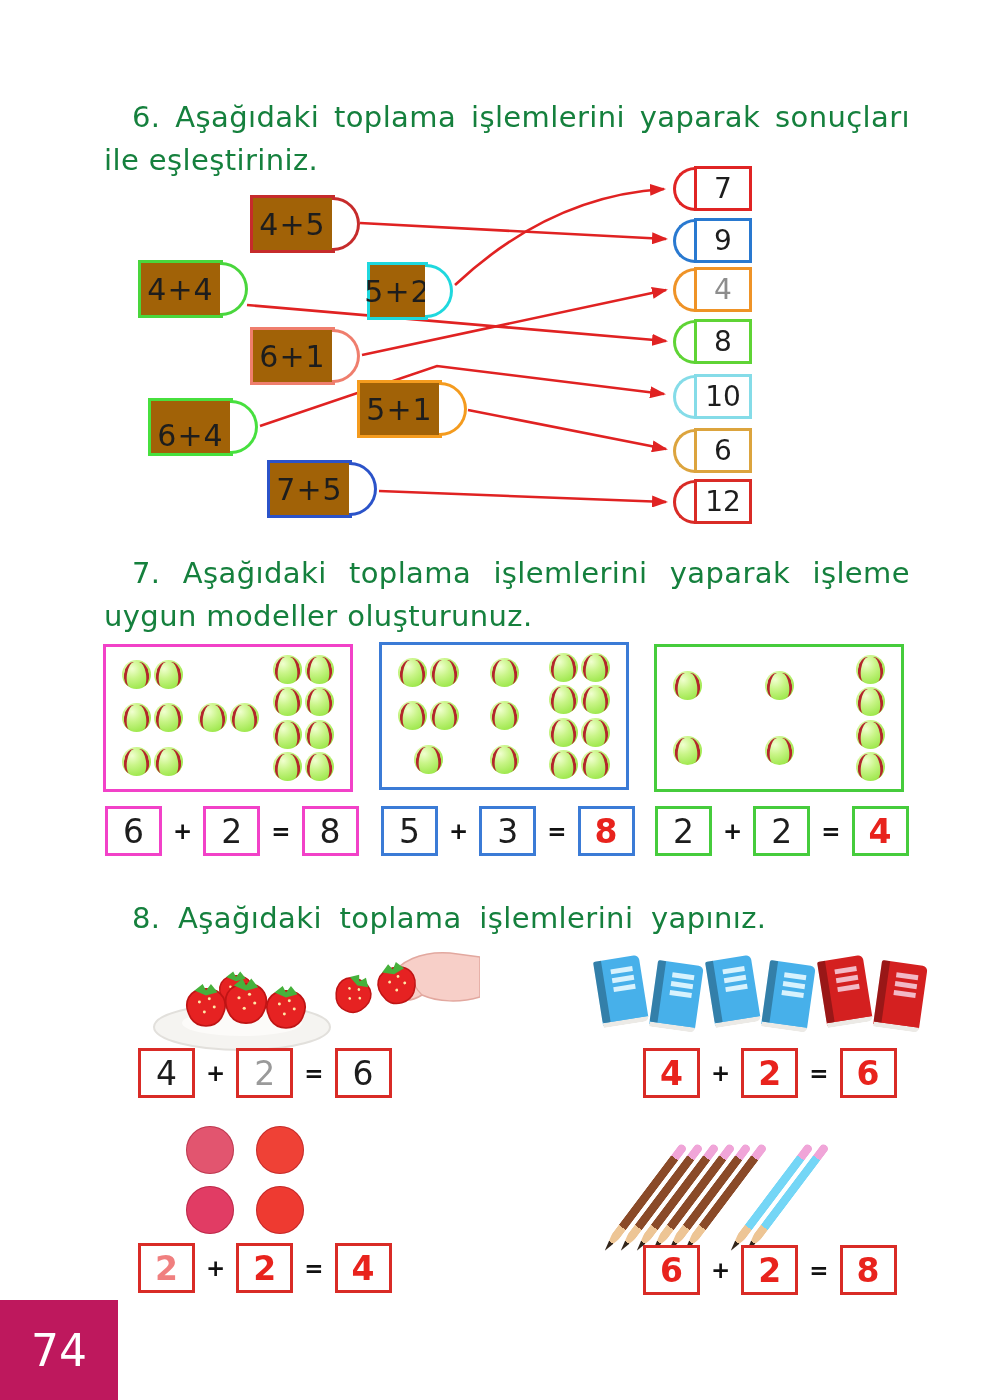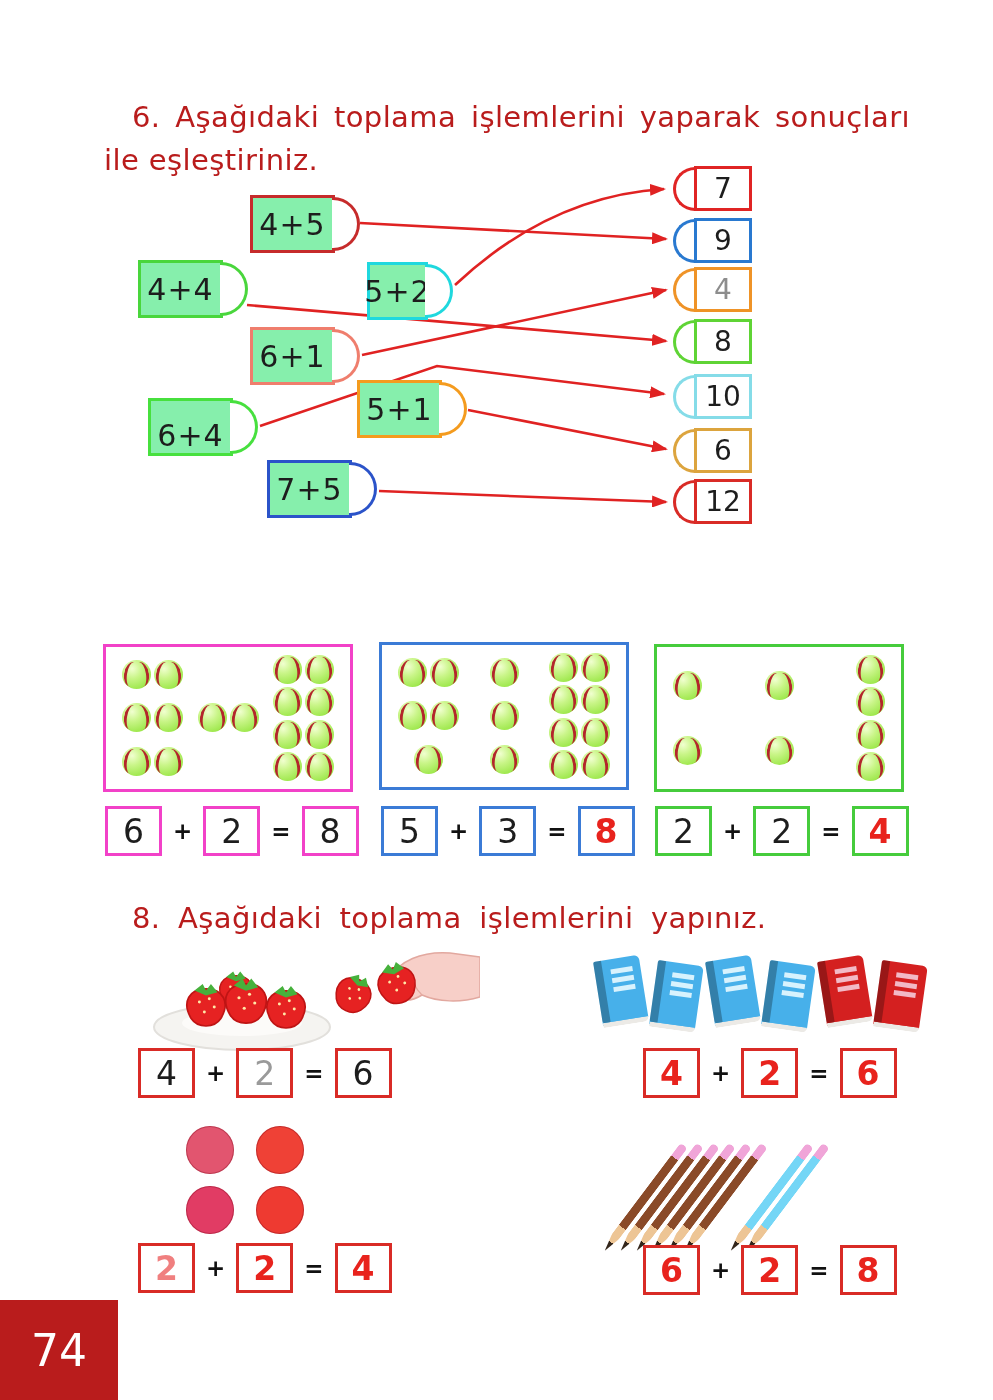--- a/index.html
+++ b/index.html
@@ -1,26 +1,26 @@
 <!DOCTYPE html>
 <html><head>
 <meta charset="utf-8">
 <style>
   html,body{margin:0;padding:0;background:#e8e8e8;}
   .page{position:relative;width:993px;height:1400px;background:#ffffff;overflow:hidden;
         font-family:"DejaVu Sans","Liberation Sans",sans-serif;color:#1d1d1d;}
   
-  .ex-title{position:absolute;font-size:29px;font-weight:500;letter-spacing:.4px;color:#b91c1c;}
+  .ex-title{position:absolute;font-size:29px;font-weight:500;letter-spacing:.4px;color:#15803d;}
   .t-justify{text-align:justify;text-align-last:justify;}
   .t-indent{text-indent:28px;}
   .t-line2{margin-top:9px;}
   
   .match-svg{position:absolute;left:0;top:0;z-index:1;pointer-events:none;}
   .prob-card{position:absolute;width:85px;height:58px;z-index:2;}
-  .pc-rect{position:absolute;inset:0;background:#86efac;border:3px solid #000;
+  .pc-rect{position:absolute;inset:0;background:#a16207;border:3px solid #000;
            display:flex;align-items:center;justify-content:center;}
   .pc-bulge{position:absolute;right:-25px;top:50%;transform:translateY(-50%);
             width:25px;height:48px;border:3px solid #000;border-left:none;
             border-radius:0 48px 48px 0;background:#fff;}
   .pc-label{font-size:30px;font-weight:500;letter-spacing:1px;color:#1d1d1d;}
   .ans-card{position:absolute;width:79px;height:45px;z-index:2;}
   .ac-rect{position:absolute;left:21px;right:0;top:0;bottom:0;background:#fff;border:3px solid #000;
            display:flex;align-items:center;justify-content:center;}
   .ac-bulge{position:absolute;left:0;top:50%;transform:translateY(-50%);
             width:22px;height:38px;border:3px solid #000;border-right:none;
@@ -176,20 +176,24 @@
         <span class="ac-label" style="color: rgb(29, 29, 29);">6</span>
       </div>
   </div>
   <div class="ans-card" style="left:673px;top:479px">
     <div class="ac-bulge" style="border-color: rgb(217, 43, 38);"></div>
     <div class="ac-rect" style="border-color: rgb(217, 43, 38);">
         <span class="ac-label" style="color: rgb(29, 29, 29);">12</span>
       </div>
   </div>
 
+  <div class="ex-title" style="left:104px;top:556px;width:806px;">
+    <div class="t-justify t-indent">7. Aşağıdaki toplama işlemlerini yaparak işleme</div>
+    <div class="t-line2">uygun modeller oluşturunuz.</div>
+  </div>
 
   <div class="model" style="left:103px;top:644px">
     <div class="model-box" style="border-color: rgb(242, 65, 200);">
         <div class="ball-group">
           <div class="ball-row">
             <span class="ball"></span>
             <span class="ball"></span>
           </div>
           <div class="ball-row">
             <span class="ball"></span>
@@ -450,17 +454,17 @@
     <span class="eq-op">+</span>
     <div class="eq-box" style="border-color: rgb(217, 43, 38);">
         <span class="bold" style="color: rgb(232, 35, 29);">2</span>
       </div>
     <span class="eq-op">=</span>
     <div class="eq-box" style="border-color: rgb(217, 43, 38);">
         <span class="bold" style="color: rgb(232, 35, 29);">8</span>
       </div>
   </div>
 
-  <div class="page-tab" style="background: #b91c1c;">
+  <div class="page-tab" style="background: #be185d;">
     <span class="page-num">74</span>
   </div>
 
 </div>
 
 </body></html>

